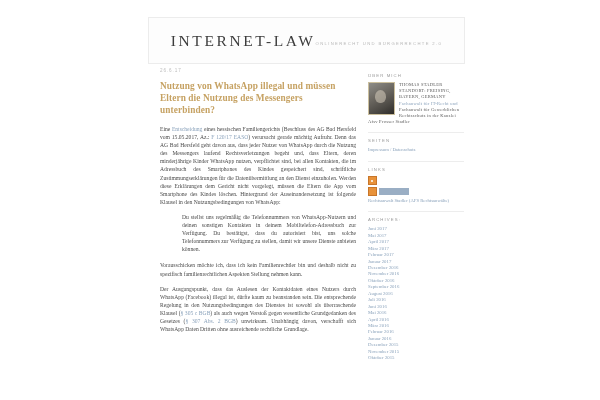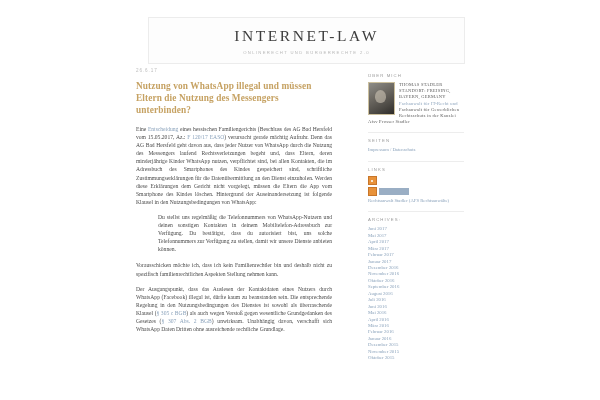--- a/index.html
+++ b/index.html
@@ -22,21 +22,21 @@
   
   .masthead {
     position: absolute;
     left: 148px;
     top: 17px;
     width: 315px;
     height: 45px;
     border: 1px solid #ececec;
     background: #fdfdfd;
     display: flex;
-    flex-direction: column;
+    flex-direction: row;
     align-items: center;
     justify-content: center;
   }
   .site-title {
     font-family: "Liberation Serif", serif;
     font-size: 15.5px;
     letter-spacing: 2.6px;
     color: #3c3c3c;
     font-weight: 400;
     white-space: nowrap;
@@ -47,21 +47,21 @@
     font-size: 4.2px;
     letter-spacing: 1.35px;
     color: #b8b8b8;
     white-space: nowrap;
     text-transform: uppercase;
   }
 
   
   .content {
     position: absolute;
-    left: 136px;
+    left: 160px;
     top: 68px;
     width: 196px;
   }
   .sidebar {
     position: absolute;
     left: 368px;
     top: 73px;
     width: 96px;
   }
 

